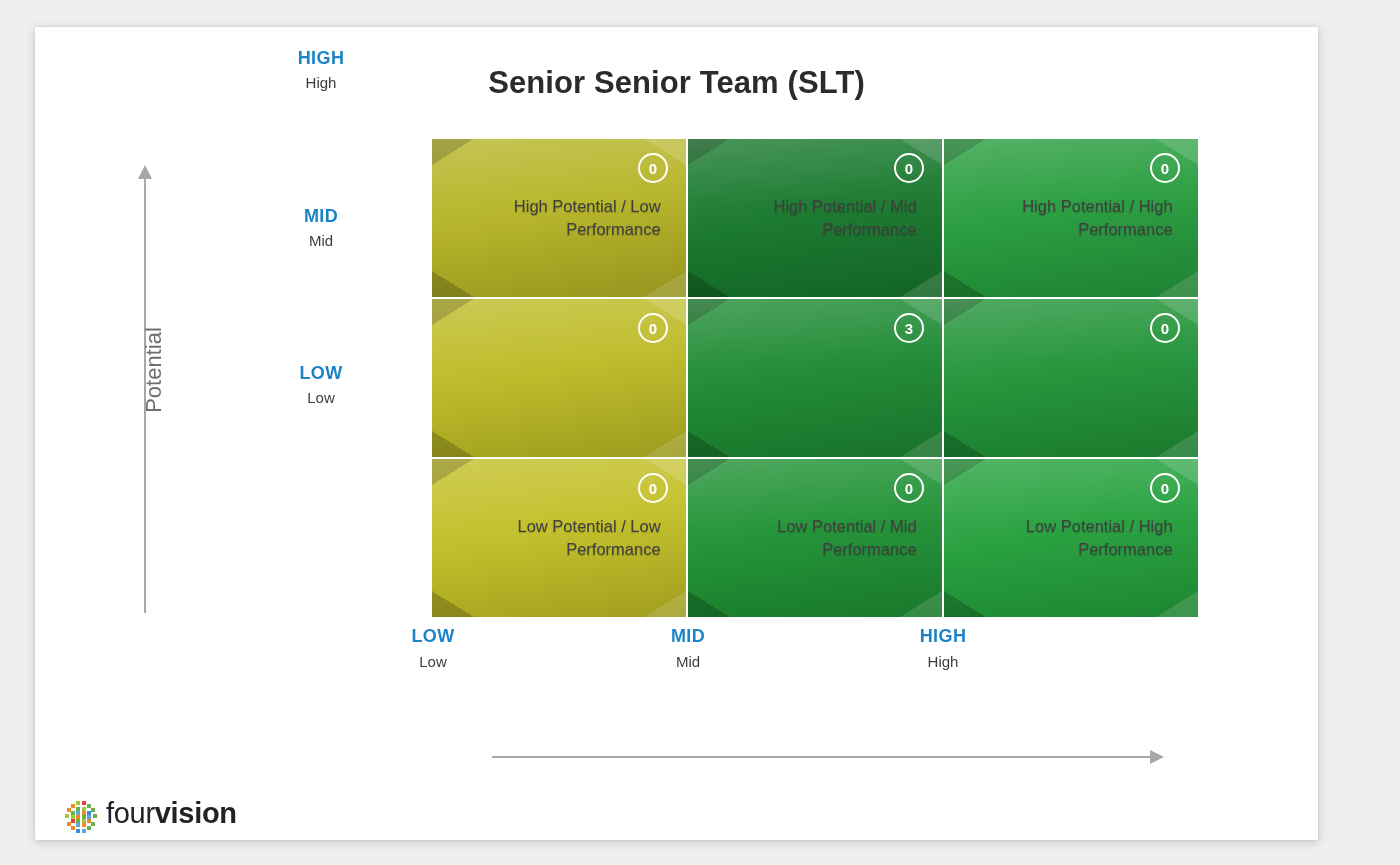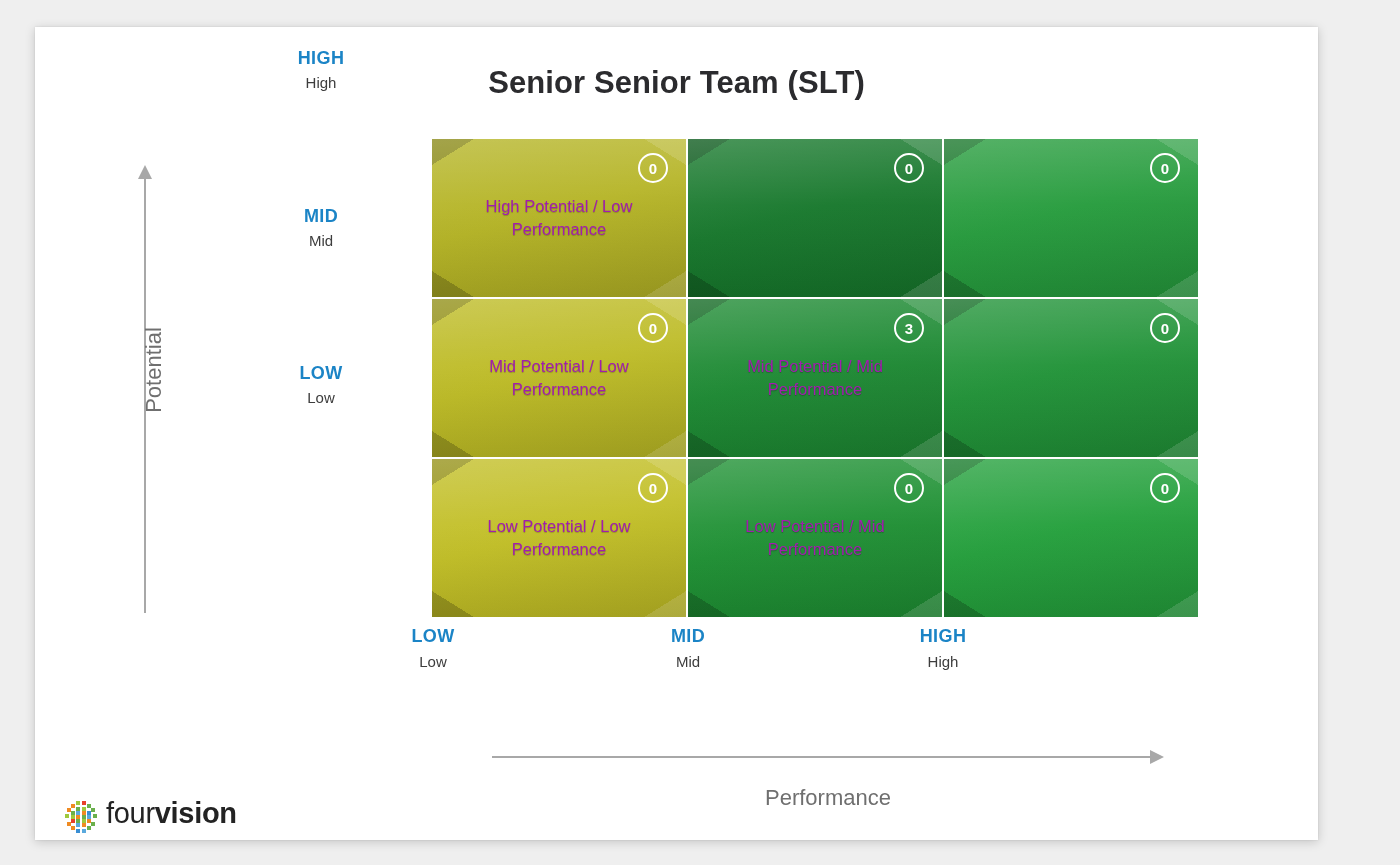--- a/index.html
+++ b/index.html
@@ -129,24 +129,24 @@
     background: linear-gradient(to bottom,
       rgba(255,255,255,0.13) 0%,
       rgba(255,255,255,0.03) 42%,
       rgba(0,0,0,0.06) 100%);
   }
   .cell .label {
     position: absolute;
     left: 10%; right: 10%;
     top: 50%;
     transform: translateY(-50%);
-    text-align: center;
+    text-align: right;
     font-size: 16.5px;
     line-height: 1.42;
-    color: #a21caf;
+    color: #404040;
     text-shadow: 0 1px 1px rgba(0,0,0,0.22);
   }
   .cell .badge {
     position: absolute;
     right: 18px; top: 14px;
     width: 30px; height: 30px;
     border: 2px solid #ffffff;
     border-radius: 50%;
     color: #ffffff;
     font-size: 15px;
@@ -262,42 +262,42 @@
           <div class="bev"></div>
           <div class="gloss"></div>
           <div class="label">High Potential / Low
 Performance</div>
           <div class="badge">0</div>
         </div>
         <div class="cell">
           <div class="face" style="background: linear-gradient(165deg, rgb(46, 134, 65) 0%, rgb(23, 120, 44) 46%, rgb(20, 106, 39) 100%);"></div>
           <div class="bev"></div>
           <div class="gloss"></div>
+          <div class="label">High Potential / Mid
+Performance</div>
           <div class="badge">0</div>
         </div>
         <div class="cell">
           <div class="face" style="background: linear-gradient(165deg, rgb(60, 166, 80) 0%, rgb(38, 156, 61) 46%, rgb(33, 137, 54) 100%);"></div>
           <div class="bev"></div>
           <div class="gloss"></div>
+          <div class="label">High Potential / High
+Performance</div>
           <div class="badge">0</div>
         </div>
         <div class="cell">
           <div class="face" style="background: linear-gradient(165deg, rgb(196, 194, 59) 0%, rgb(189, 187, 37) 46%, rgb(166, 165, 33) 100%);"></div>
           <div class="bev"></div>
           <div class="gloss"></div>
-          <div class="label">Mid Potential / Low
-Performance</div>
           <div class="badge">0</div>
         </div>
         <div class="cell">
           <div class="face" style="background: linear-gradient(165deg, rgb(52, 150, 71) 0%, rgb(29, 138, 51) 46%, rgb(26, 121, 45) 100%);"></div>
           <div class="bev"></div>
           <div class="gloss"></div>
-          <div class="label">Mid Potential / Mid
-Performance</div>
           <div class="badge">3</div>
         </div>
         <div class="cell">
           <div class="face" style="background: linear-gradient(165deg, rgb(55, 158, 76) 0%, rgb(33, 147, 56) 46%, rgb(29, 129, 49) 100%);"></div>
           <div class="bev"></div>
           <div class="gloss"></div>
           <div class="badge">0</div>
         </div>
         <div class="cell">
           <div class="face" style="background: linear-gradient(165deg, rgb(200, 197, 60) 0%, rgb(194, 191, 38) 46%, rgb(171, 168, 33) 100%);"></div>
@@ -312,20 +312,22 @@
           <div class="bev"></div>
           <div class="gloss"></div>
           <div class="label">Low Potential / Mid
 Performance</div>
           <div class="badge">0</div>
         </div>
         <div class="cell">
           <div class="face" style="background: linear-gradient(165deg, rgb(58, 170, 80) 0%, rgb(36, 160, 60) 46%, rgb(32, 141, 53) 100%);"></div>
           <div class="bev"></div>
           <div class="gloss"></div>
+          <div class="label">Low Potential / High
+Performance</div>
           <div class="badge">0</div>
         </div>
       </div>
 
     <div class="x-tick" style="left:298px">
       <div class="cap">LOW</div>
       <div class="sub">Low</div>
     </div>
     <div class="x-tick" style="left:553px">
       <div class="cap">MID</div>
@@ -333,21 +335,20 @@
     </div>
     <div class="x-tick" style="left:808px">
       <div class="cap">HIGH</div>
       <div class="sub">High</div>
     </div>
 
     <div class="x-arrow">
       <div class="shaft"></div>
       <div class="head"></div>
     </div>
-    <div class="x-axis-label">Performance</div>
 
     <div class="logo">
       <div class="logo-dots" id="logo-dots">
           <i style="left: 13px; top: 2px; background: rgb(159, 201, 60);"></i>
           <i style="left: 19px; top: 2px; background: rgb(232, 64, 42);"></i>
           <i style="left: 8px; top: 5px; background: rgb(239, 139, 34);"></i>
           <i style="left: 24px; top: 5px; background: rgb(106, 176, 76);"></i>
           <i style="left: 4px; top: 9px; background: rgb(239, 139, 34);"></i>
           <i style="left: 13px; top: 8px; background: rgb(106, 176, 76);"></i>
           <i style="left: 19px; top: 8px; background: rgb(159, 201, 60);"></i>

